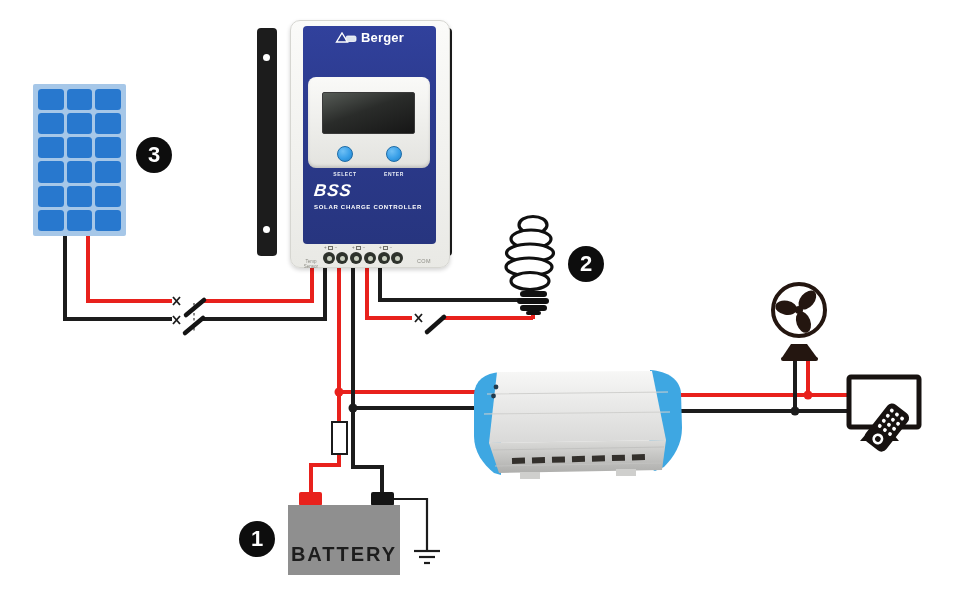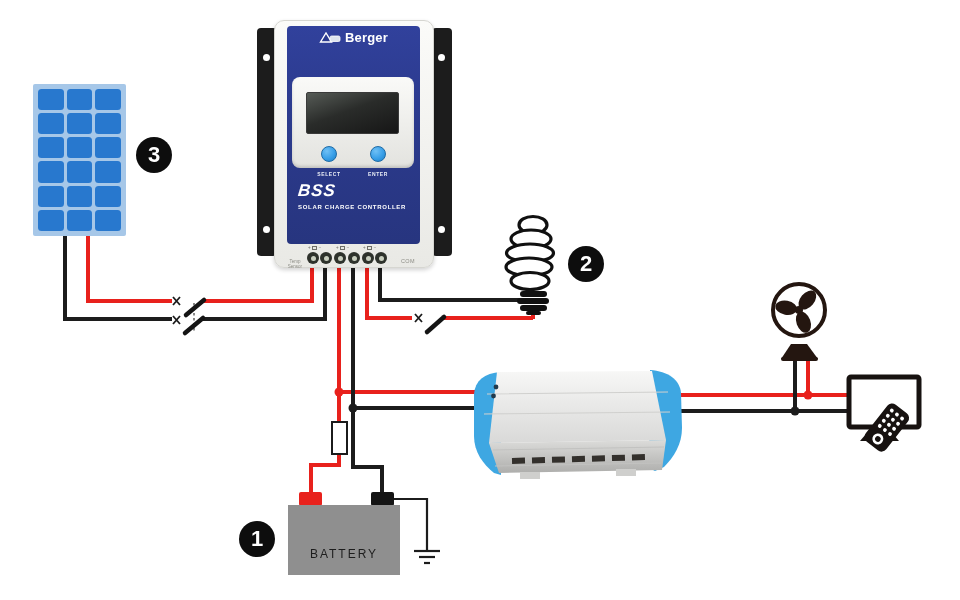--- a/index.html
+++ b/index.html
@@ -23,31 +23,31 @@
   .solar-panel{position:absolute;left:33px;top:84px;width:93px;height:152px;
     background:var(--panel-frame);border-radius:2px;padding:5px;
     display:grid;grid-template-columns:repeat(3,1fr);grid-template-rows:repeat(6,1fr);gap:3px;}
   .solar-cell{background:var(--panel-cell);border-radius:3.5px;}
   
   .badge{position:absolute;width:36px;height:36px;border-radius:50%;background:var(--badge-black);
     color:#fff;font-size:22px;font-weight:bold;display:flex;align-items:center;justify-content:center;}
   
   .battery{position:absolute;left:288px;top:505px;width:112px;height:70px;background:var(--battery-gray);
     display:flex;align-items:center;justify-content:center;}
-  .battery-label{font-size:12px;font-weight:400;letter-spacing:2px;color:#1d1d1d;margin-top:28px;}
+  .battery-label{font-size:20px;font-weight:700;letter-spacing:2px;color:#1d1d1d;margin-top:28px;}
   .bat-term{position:absolute;width:23px;height:14px;border-radius:2px;top:492px;}
   .bat-term.pos{left:299px;background:var(--wire-red);}
   .bat-term.neg{left:371px;background:#141414;}
   
   .controller{position:absolute;left:255px;top:18px;width:200px;height:255px;}
   .bracket{position:absolute;width:20px;height:228px;top:10px;background:#1c1c1c;border-radius:4px;}
   .bracket.left{left:2px;} .bracket.right{left:177px;width:20px;}
   .bracket .hole{position:absolute;width:7px;height:7px;border-radius:50%;background:#fff;left:6px;}
   .bracket .hole.h1{top:26px;} .bracket .hole.h2{top:198px;}
-  .ctrl-body{position:absolute;left:19px;top:2px;width:160px;height:248px;border-radius:10px;
+  .ctrl-body{position:absolute;left:35px;top:2px;width:160px;height:248px;border-radius:10px;
     background:linear-gradient(180deg,#fbfbf9,#e9e9e5);border:1px solid #d6d6d1;
     box-shadow:0 2px 4px rgba(0,0,0,.18);}
   .blue-face{position:absolute;left:12px;top:5px;width:133px;height:218px;border-radius:4px;
     background:linear-gradient(180deg,#31419c 0%,var(--controller-blue) 35%,#27357f 100%);}
   .brand-row{position:absolute;left:0;top:4px;width:100%;display:flex;align-items:center;justify-content:center;gap:4px;}
   .brand-text{color:#fff;font-size:13px;font-weight:bold;letter-spacing:.2px;}
   .display{position:absolute;left:5px;top:51px;width:122px;height:91px;border-radius:8px;
     background:linear-gradient(180deg,#fafaf8,#e3e3df);box-shadow:inset 0 -2px 3px rgba(0,0,0,.15);}
   .lcd{position:absolute;left:14px;top:15px;width:93px;height:42px;border-radius:2px;
     background:linear-gradient(160deg,#565b56 0%,#2a2c2a 45%,#161616 100%);border:1px solid #3a3a3a;}

